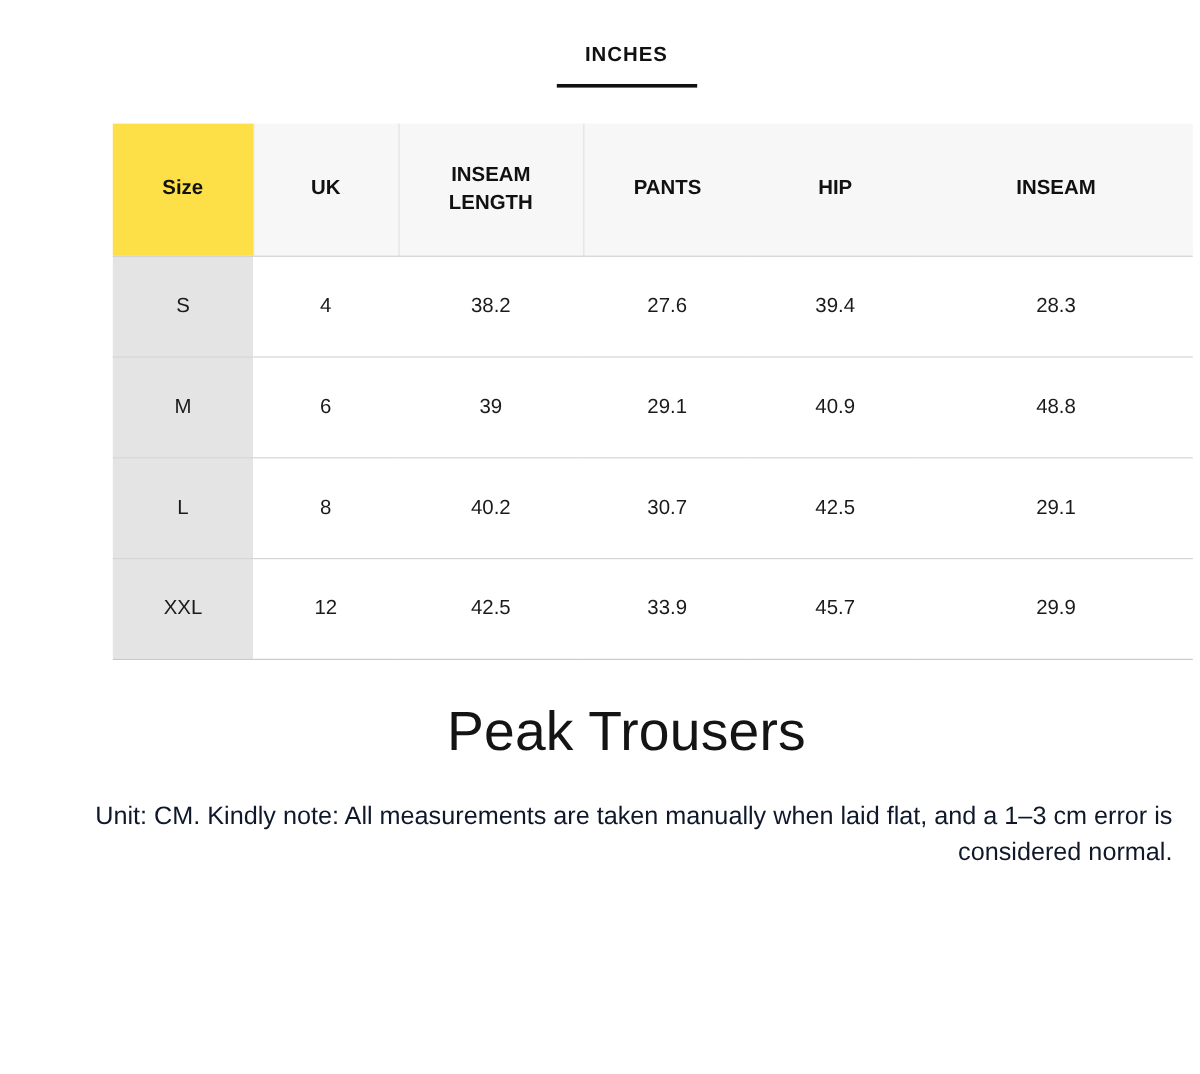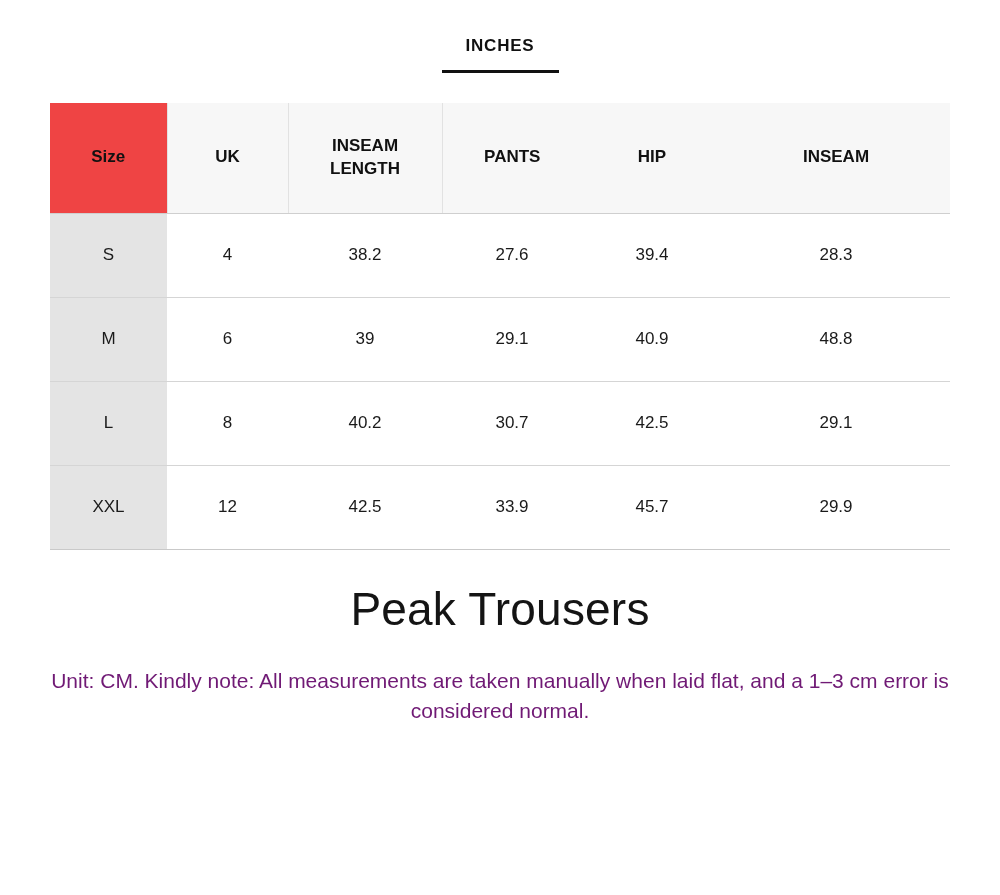--- a/index.html
+++ b/index.html
@@ -11,20 +11,21 @@
     background: #ffffff;
     font-family: "Liberation Sans", sans-serif;
     color: #1a1a1a;
   }
   .page {
     position: relative;
     width: 1000px;
     height: 895px;
     background: #ffffff;
     overflow: hidden;
+    padding-left: 44px;
   }
 
   
   .unit-tabs {
     display: flex;
     justify-content: center;
     align-items: flex-end;
     gap: 0;
     padding-top: 36px;
   }
@@ -62,21 +63,21 @@
     font-weight: bold;
     color: #111111;
     text-align: center;
     vertical-align: middle;
     height: 110px;
     padding: 8px 4px;
     line-height: 1.35;
     border-bottom: 1px solid #cfcfcf;
   }
   table.size-table thead th.col-size {
-    background: #ef4444;
+    background: #fde047;
     border-right: 1px solid #e2e2e2;
   }
   table.size-table thead th.col-uk {
     border-right: 1px solid #e2e2e2;
   }
   table.size-table thead th.col-len {
     border-right: 1px solid #e2e2e2;
   }
   table.size-table tbody td {
     height: 84px;
@@ -111,24 +112,24 @@
     font-weight: normal;
     color: #141414;
     margin: 32px 0 0 0;
     letter-spacing: 0.2px;
   }
 
   
   .note {
     margin: 30px auto 12px auto;
     width: 910px;
-    text-align: center;
+    text-align: right;
     font-size: 21px;
     line-height: 1.45;
-    color: #701a75;
+    color: #0f172a;
   }
 </style>
 </head>
 <body>
 
 <div class="page">
 
   <div class="unit-tabs">
     <div class="unit-tab active">
       <span>INCHES</span>

